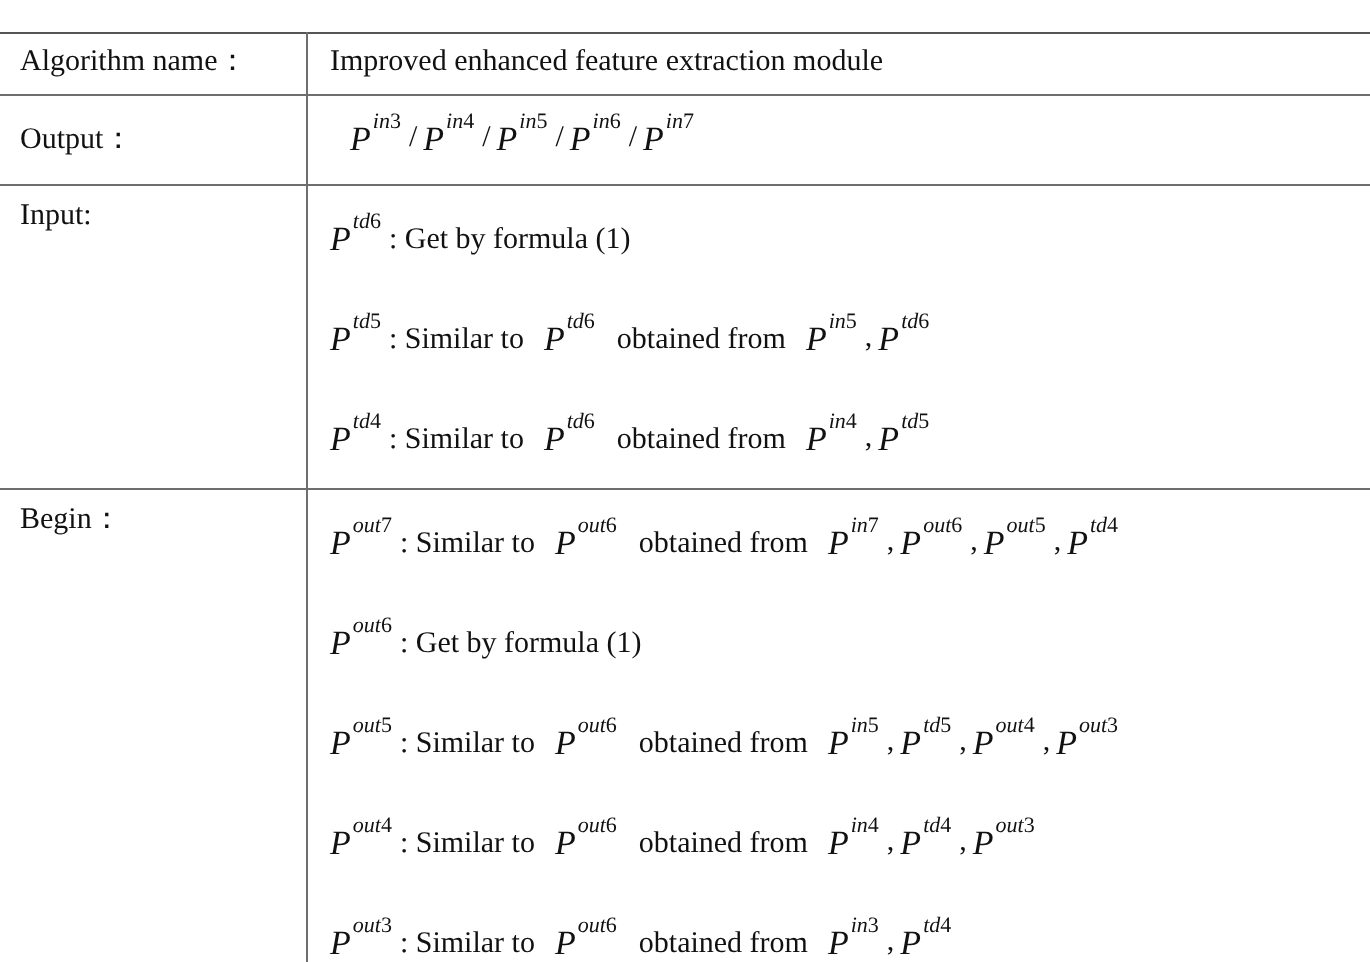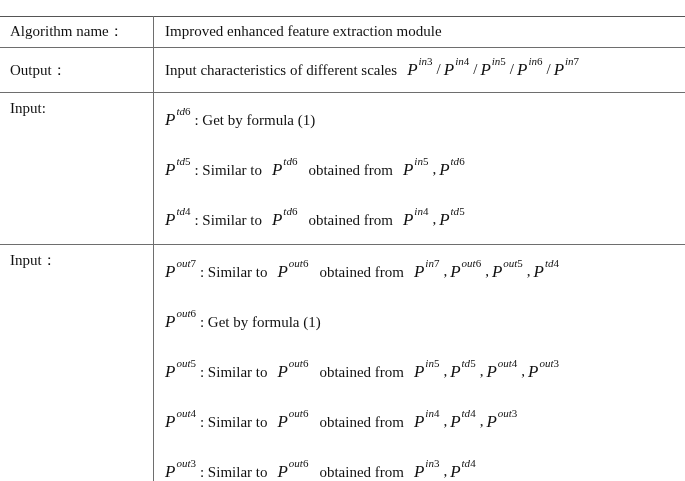--- a/index.html
+++ b/index.html
@@ -115,21 +115,20 @@
 
   <div class="vline" style="top:0px;height:478px;"></div>
 
   <div class="label" style="top:6px;">Algorithm name：</div>
   <div class="cell-line" style="top:6px;">
     <span class="txt">Improved enhanced feature extraction module</span>
   </div>
 
   <div class="label" style="top:45px;">Output：</div>
   <div class="cell-line" style="top:38px;height:32px;">
-    <span class="txt">Input characteristics of different scales</span>
     <span class="gap" style="width:10px;"></span>
     <span class="math" id="input-math">
         <span class="var"><span class="base">P</span><span class="scripts">
             <span class="sup">in</span>
             <span class="sub">3</span>
           </span></span>
         <span class="sep">/</span>
         <span class="var"><span class="base">P</span><span class="scripts">
             <span class="sup">in</span>
             <span class="sub">4</span>
@@ -209,21 +208,21 @@
             <span class="sub">4</span>
           </span></span>
         <span class="sep">,</span>
         <span class="var"><span class="base">P</span><span class="scripts">
             <span class="sup">td</span>
             <span class="sub">5</span>
           </span></span>
       </span>
     </div>
 
-  <div class="label" style="top:235px;">Input：</div>
+  <div class="label" style="top:235px;">Begin：</div>
   <div class="cell-line" style="top:240px;height:32px;">
       <span class="var"><span class="base">P</span><span class="scripts">
           <span class="sup">out</span>
           <span class="sub">7</span>
         </span></span>
       <span class="gap" style="width: 3px;"></span>
       <span class="txt">: Similar to</span>
       <span class="gap" style="width: 10px;"></span>
       <span class="var"><span class="base">P</span><span class="scripts">
           <span class="sup">out</span>

